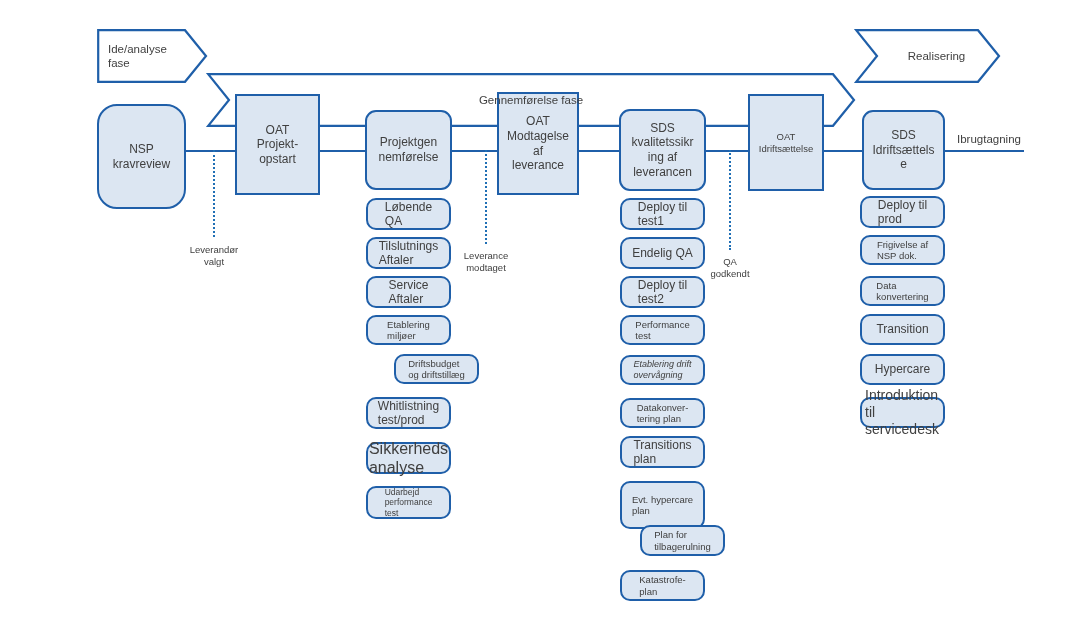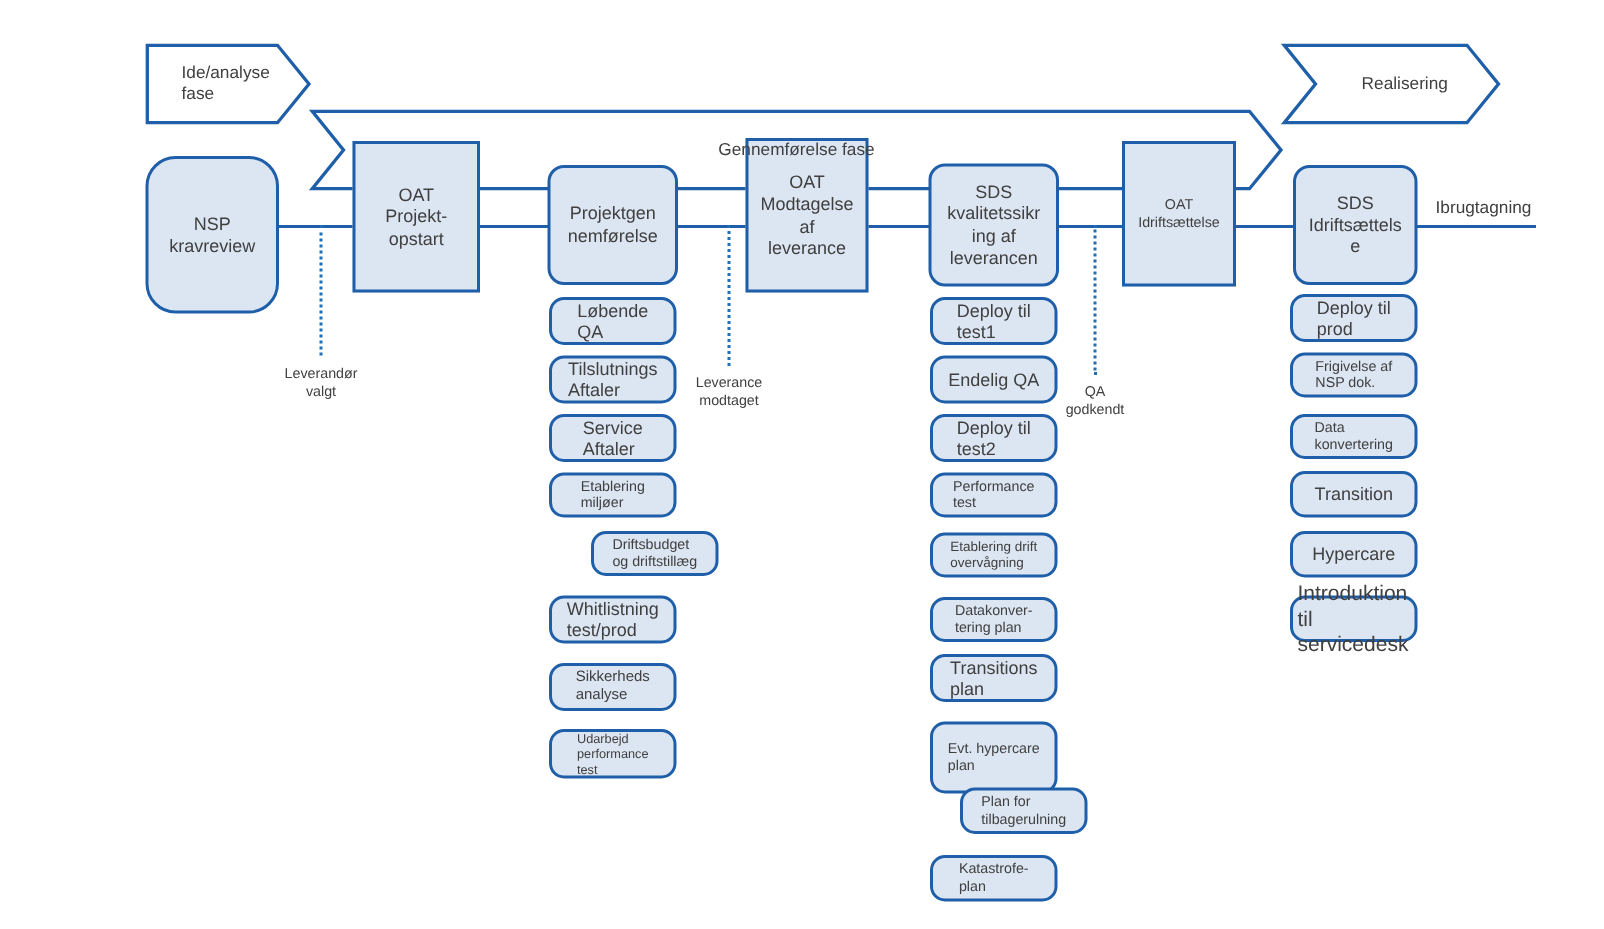--- a/index.html
+++ b/index.html
@@ -100,21 +100,21 @@
     font-size: 11.5px;
     color: #3f3f3f;
     white-space: nowrap;
   }
 </style>
 </head>
 <body>
 
 <div id="canvas">
 
-  <div class="chevron" style="left:97px; top:29px; width:110px; height:54px; padding-left:24px;">
+  <div class="chevron" style="left:97px; top:29px; width:110px; height:54px; padding-left:11px;">
     <svg class="chev-svg" width="110" height="54" viewBox="0 0 110 54">
       <polygon points="1.2,1.2 88,1.2 109,27 88,52.8 1.2,52.8" fill="#ffffff" stroke="#1f5fa9" stroke-width="2.2"></polygon>
     </svg>
     <span class="chev-label">Ide/analyse
 fase</span>
   </div>
 
   <div class="chevron" style="left:207px; top:29px; width:648px; height:54px; justify-content:center;margin-top:44px;">
     <svg class="chev-svg" width="648" height="54" viewBox="0 0 648 54">
       <polygon points="1.2,1.2 626,1.2 647,27 626,52.8 1.2,52.8 22,27" fill="#ffffff" stroke="#1f5fa9" stroke-width="2.2"></polygon>
@@ -196,34 +196,34 @@
   <div class="sbox" style="left:366px; top:237px; width:85px; height:32px; font-size:12px; white-space:pre-line;">Tilslutnings
 Aftaler</div>
   <div class="sbox" style="left:366px; top:276px; width:85px; height:32px; font-size:12px; white-space:pre-line;">Service
 Aftaler</div>
   <div class="sbox" style="left:366px; top:315px; width:85px; height:30px; font-size:9.5px; white-space:pre-line;">Etablering
 miljøer</div>
   <div class="sbox" style="left:366px; top:354px; width:85px; height:30px; font-size:9.5px; white-space:pre-line;margin-left:28px;">Driftsbudget
 og driftstillæg</div>
   <div class="sbox" style="left:366px; top:397px; width:85px; height:32px; font-size:12px; white-space:pre-line;">Whitlistning
 test/prod</div>
-  <div class="sbox" style="left:366px; top:442px; width:85px; height:32px; font-size:10px; white-space:pre-line;">Sikkerheds
+  <div class="sbox" style="left:366px; top:442px; width:85px; height:32px; font-size:16px; white-space:pre-line;">Sikkerheds
 analyse</div>
   <div class="sbox" style="left:366px; top:486px; width:85px; height:33px; font-size:8.5px; white-space:pre-line;">Udarbejd
 performance
 test</div>
 
   <div class="sbox" style="left:620px; top:198px; width:85px; height:32px; font-size:12px; white-space:pre-line;">Deploy til
 test1</div>
   <div class="sbox" style="left:620px; top:237px; width:85px; height:32px; font-size:12px; white-space:pre-line;">Endelig QA</div>
   <div class="sbox" style="left:620px; top:276px; width:85px; height:32px; font-size:12px; white-space:pre-line;">Deploy til
 test2</div>
   <div class="sbox" style="left:620px; top:315px; width:85px; height:30px; font-size:9.5px; white-space:pre-line;">Performance
 test</div>
-  <div class="sbox" style="left:620px; top:355px; width:85px; height:30px; font-size:9px; white-space:pre-line;">Etablering drift
+  <div class="sbox" style="left:620px; top:355px; width:85px; height:30px; font-size:9px; white-space:pre-line;font-style:italic;">Etablering drift
 overvågning</div>
   <div class="sbox" style="left:620px; top:398px; width:85px; height:30px; font-size:9.5px; white-space:pre-line;">Datakonver-
 tering plan</div>
   <div class="sbox" style="left:620px; top:436px; width:85px; height:32px; font-size:12px; white-space:pre-line;">Transitions
 plan</div>
   <div class="sbox" style="left:620px; top:481px; width:85px; height:48px; font-size:9.5px; white-space:pre-line;">Evt. hypercare
 plan</div>
   <div class="sbox" style="left:640px; top:525px; width:85px; height:31px; font-size:9.5px; white-space:pre-line;">Plan for
 tilbagerulning</div>
   <div class="sbox" style="left:620px; top:570px; width:85px; height:31px; font-size:9.5px; white-space:pre-line;">Katastrofe-

